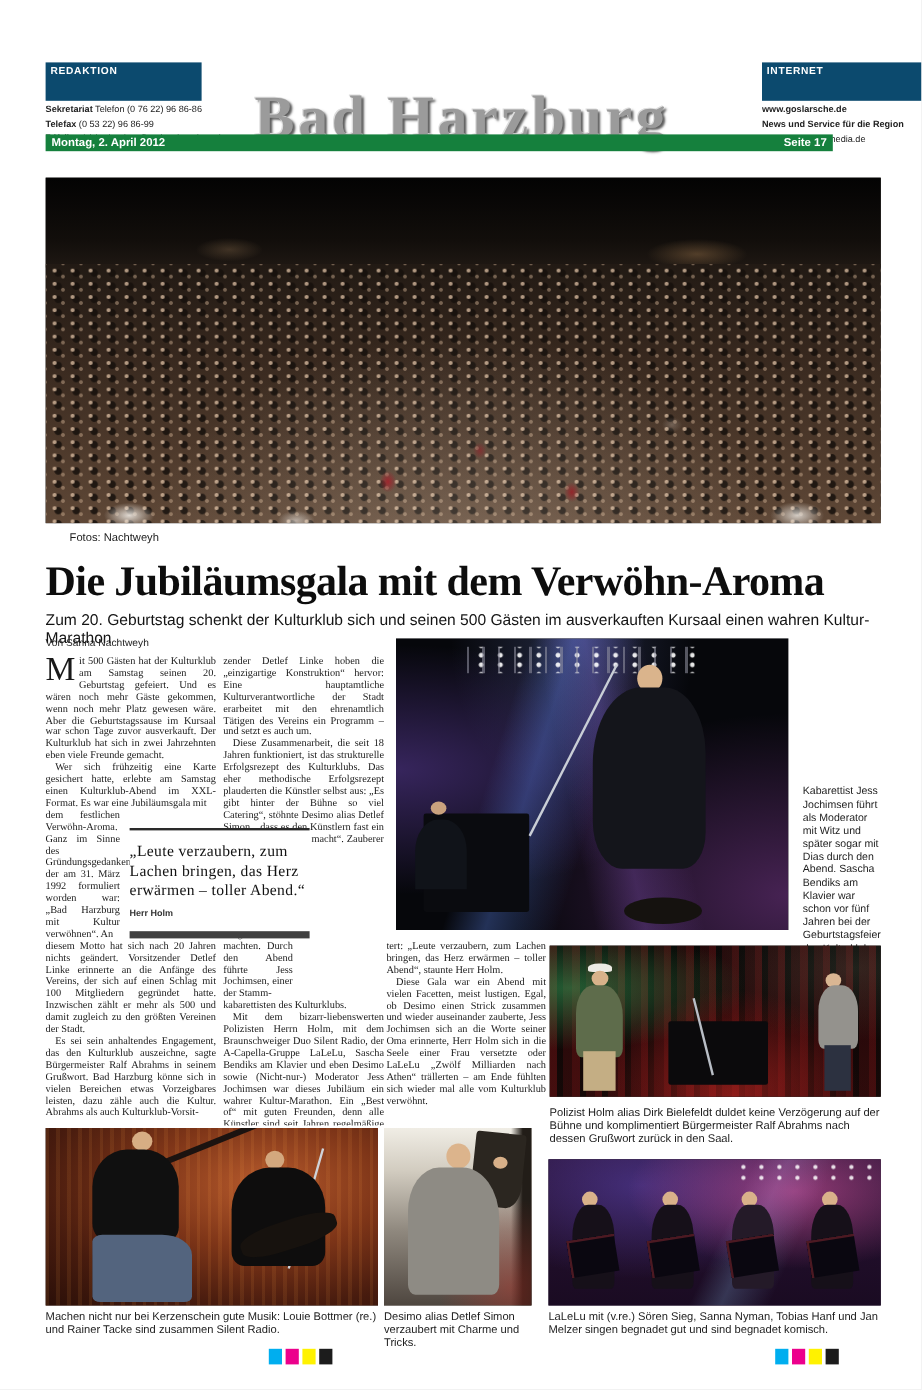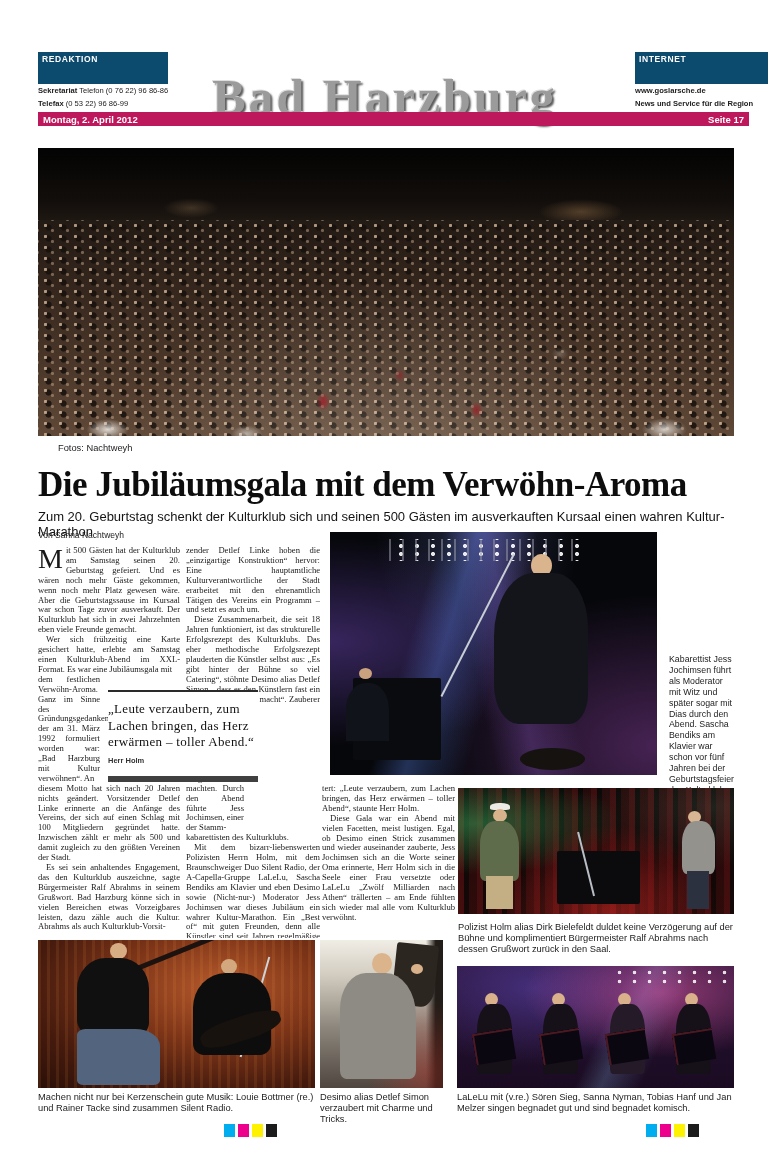--- a/index.html
+++ b/index.html
@@ -12,21 +12,21 @@
             letter-spacing:.6px;padding:2px 4px 20px 4px;height:10px;line-height:10px;}
   .info-line{font-size:7.6px;line-height:10.5px;color:#222;margin-top:2px;white-space:nowrap;}
   .info-line b{font-weight:bold;}
   .info-line.small{font-size:6.6px;}
   .box-redaktion{left:38px;top:52px;}
   .box-internet{left:635px;top:52px;width:133px;}
   .masthead{position:absolute;left:150px;top:48px;width:470px;text-align:center;
             font-size:50px;font-weight:bold;letter-spacing:3px;color:#9b9b9b;
             text-shadow:-1px -1px 0 #dedede,2px 2px 2px #5c5c5c;
             font-family:"Liberation Serif",serif;margin-top:20px;}
-  .date-bar{position:absolute;left:38px;top:112px;width:711px;height:14px;background:#be185d;
+  .date-bar{position:absolute;left:38px;top:112px;width:656px;height:14px;background:#15803d;
             color:#fff;font-family:"Liberation Sans",sans-serif;font-weight:bold;font-size:9.5px;
             display:flex;justify-content:space-between;align-items:center;padding:0;box-sizing:border-box;}
   .date-bar span{padding:0 5px;}
 
   
   .photo{position:absolute;overflow:hidden;background:#111;}
   .photo *{position:absolute;}
 
   .photo-lead{left:38px;top:148px;width:696px;height:288px;background:#161210;}
   .hall-top{left:0;top:0;right:0;height:26%;

